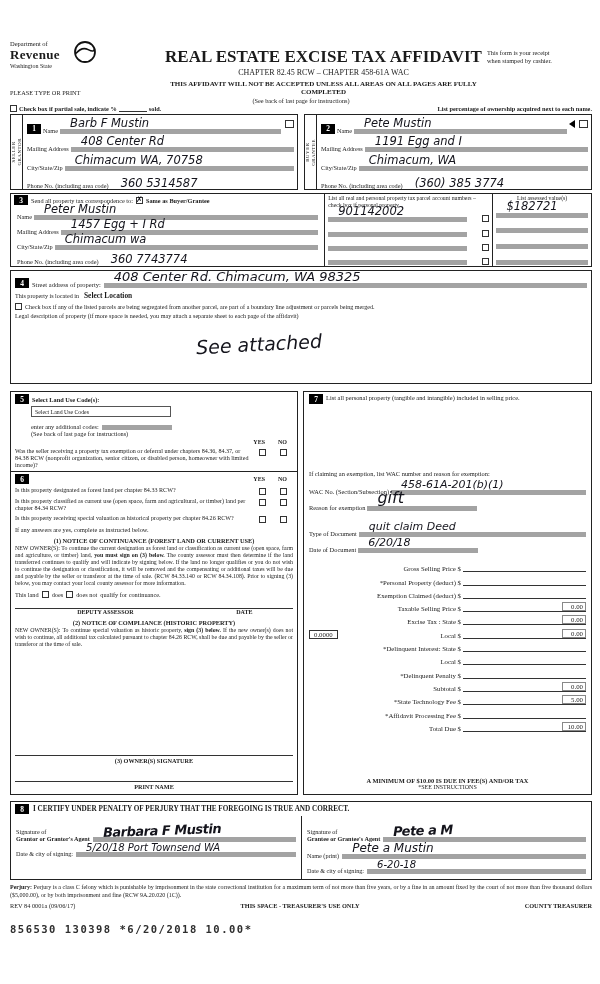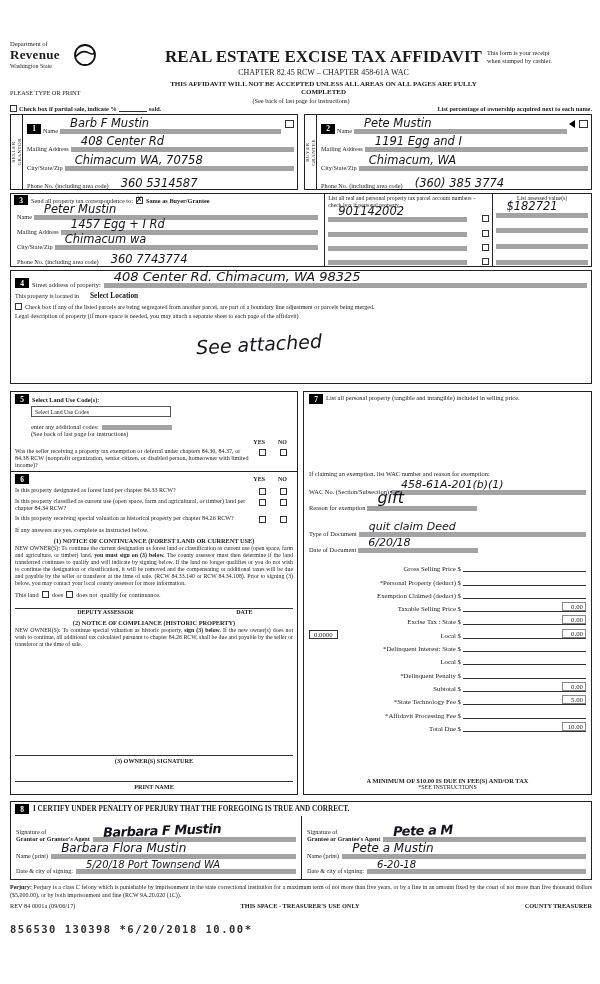--- a/index.html
+++ b/index.html
@@ -7,21 +7,21 @@
 .page{width:600px;height:984px;background:#fff;font-family:"Liberation Serif",serif;color:#1b1b1b;padding:40px 8px 0 10px;position:relative;overflow:hidden;margin:0 auto}
 .b{font-weight:bold}
 .cb{display:inline-block;width:7px;height:7px;border:1px solid #333;background:#fff;vertical-align:middle;position:relative;flex:none}
 .cb.checked::after{content:"✗";position:absolute;left:-1px;top:-3px;font-size:8px;color:#101018}
 .secnum{display:inline-flex;align-items:center;justify-content:center;width:14px;height:10px;background:#000;color:#fff;font-size:7.5px;font-weight:bold;flex:none}
 .hw{font-family:"DejaVu Sans",sans-serif;font-style:italic;color:#14141c}
 .fline{flex:1;border-bottom:5px solid #a3a3a3;position:relative;align-self:stretch;min-width:20px}
 .fline .hw{position:absolute;left:10px;bottom:-1px;white-space:nowrap}.hw-l{font-size:11.5px}
 
 .hdr{display:flex;align-items:flex-start}
-.logo{width:150px;display:flex;align-items:center;gap:13px}
+.logo{width:150px;display:flex;align-items:flex-start;gap:13px}
 .lt1{font-size:6.5px}.lt2{font-size:13px;font-weight:bold;letter-spacing:.3px}.lt3{font-size:6px}
 .logo-mark{width:24px;height:24px;flex:none}
 .title-wrap{flex:1;text-align:center;padding-top:7px}
 .title{font-size:17px;font-weight:bold}
 .chapter{font-size:8px;margin-top:1px}
 .receipt{width:105px;font-size:6.3px;padding-top:9px;line-height:1.3}
 .row2{display:flex;align-items:flex-end;margin-top:3px}
 .please{font-size:6.3px;width:150px}
 .warning{flex:1;text-align:center;font-weight:bold;font-size:7px}
 .row2-sp{width:105px}
@@ -41,21 +41,21 @@
 .sec3{border:1.3px solid #222;margin-top:3px;display:flex;height:74px}
 .s3l{width:54%;display:flex;flex-direction:column;padding:1px 3px}
 .s3l-head{display:flex;align-items:center;gap:3px;font-size:6.3px}
 .s3m{width:29%;border-left:1px solid #222;display:flex;flex-direction:column;font-size:5.8px;padding:1px 3px;line-height:1.15}
 .s3r{flex:1;border-left:1px solid #222;display:flex;flex-direction:column;font-size:5.8px;padding:1px 3px;text-align:center;line-height:1.15}
 .lrow{flex:1;display:flex;align-items:flex-end;gap:15px}
 
 .sec4{border:1.3px solid #222;margin-top:3px;height:114px;padding:2px 4px;position:relative;font-size:6.5px}
 .s4row{display:flex;align-items:flex-end;gap:3px;height:15px}
 .s4small{font-size:6.1px;display:flex;align-items:center;gap:3px;margin-top:3px}
-.loc-select{font-weight:bold;font-size:7.4px;margin-left:8px}
+.loc-select{font-weight:bold;font-size:7.4px;margin-left:2px}
 .hw-big{font-size:19px;transform:rotate(-3deg);position:absolute;left:185px;top:62px}
 
 .cols{display:flex;gap:5px;margin-top:7px;height:404px}
 .lcol{width:288px;display:flex;flex-direction:column}
 .sec5{border:1.3px solid #222;padding:2px 4px;font-size:6.3px}
 .sec6{border:1.3px solid #222;border-top:none;flex:1;padding:2px 4px;font-size:6.3px;display:flex;flex-direction:column}
 .rcol{flex:1;border:1.3px solid #222;padding:2px 5px;font-size:6.5px;display:flex;flex-direction:column}
 .lu-select{border:1px solid #555;height:11px;width:140px;font-size:5.8px;display:flex;align-items:center;padding:0 3px;margin:2px 0 2px 16px;background:#fff}
 .addl{display:flex;align-items:flex-end;gap:3px;margin-left:16px;height:11px}
 .addl .fline{max-width:70px}
@@ -527,26 +527,20 @@
       <div class="s8half">
         <div class="s8row s8sig">
           <span class="siglab">
             <span>Signature of</span><br>
             <span class="b">Grantor or Grantor's Agent</span>
           </span>
           <span class="fline">
               <span class="hw hw-sig">Barbara F Mustin</span>
             </span>
         </div>
-        <div class="s8row s8name">
-          <span>Name (print)</span>
-          <span class="fline">
-              <span class="hw" style="font-size:12px">Barbara Flora Mustin</span>
-            </span>
-        </div>
         <div class="s8row s8date">
           <span>Date &amp; city of signing:</span>
           <span class="fline">
               <span class="hw" style="font-size:10px">5/20/18 Port Townsend WA</span>
             </span>
         </div>
       </div>
       <div class="s8half">
         <div class="s8row s8sig">
           <span class="siglab">

